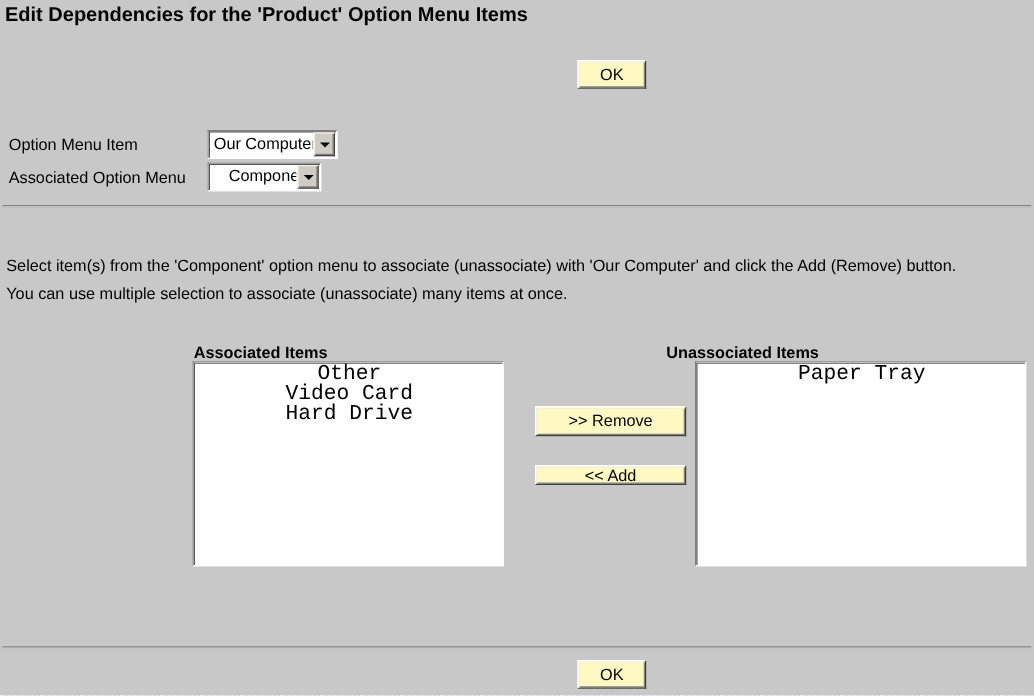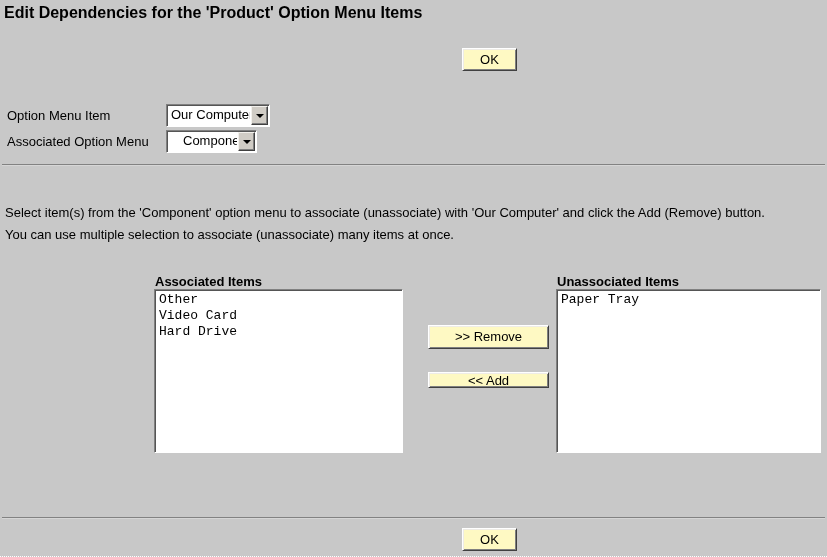--- a/index.html
+++ b/index.html
@@ -69,22 +69,23 @@
     width: 0; height: 0;
     border-left: 4px solid transparent;
     border-right: 4px solid transparent;
     border-top: 4px solid #000;
   }
 
   .listbox {
     position: absolute;
     padding: 2px 2px 14px 4px;
     font-family: "Liberation Mono", "DejaVu Sans Mono", monospace;
-    font-size: 13px;
+    font-size: 17px;
     overflow: hidden;
+    text-align: center;
   }
   .list-item { line-height: 16px; white-space: pre; }
 
   .divider {
     position: absolute;
     left: 2px;
     width: 823px;
     height: 2px;
     background: #828282;
     border-bottom: 1px solid #d6d6d6;
@@ -130,21 +131,21 @@
   <div class="abs list-label" style="left:155px; top:275px;">Associated Items</div>
   <div class="listbox sunken" style="left:154px; top:289px; width:249px; height:164px;">
     <div class="list-item">Other</div>
     <div class="list-item">Video Card</div>
     <div class="list-item">Hard Drive</div>
   </div>
 
   <button class="win-btn" style="left:428px; top:325px; width:121px; height:24px;">&gt;&gt; Remove</button>
   <button class="win-btn" style="left:428px; top:372px; width:121px; height:16px;">&lt;&lt; Add</button>
 
-  <div class="abs list-label" style="left:557px; top:275px;">Unassociated Items</div>
+  <div class="abs list-label" style="left:533px; top:275px;">Unassociated Items</div>
   <div class="listbox sunken" style="left:556px; top:289px; width:265px; height:164px;">
     <div class="list-item">Paper Tray</div>
   </div>
 
   <div class="divider" style="top:517px;"></div>
 
   <button class="win-btn" style="left:462px; top:528px; width:55px; height:23px;">OK</button>
 
   <div class="edge-dots"></div>
 

